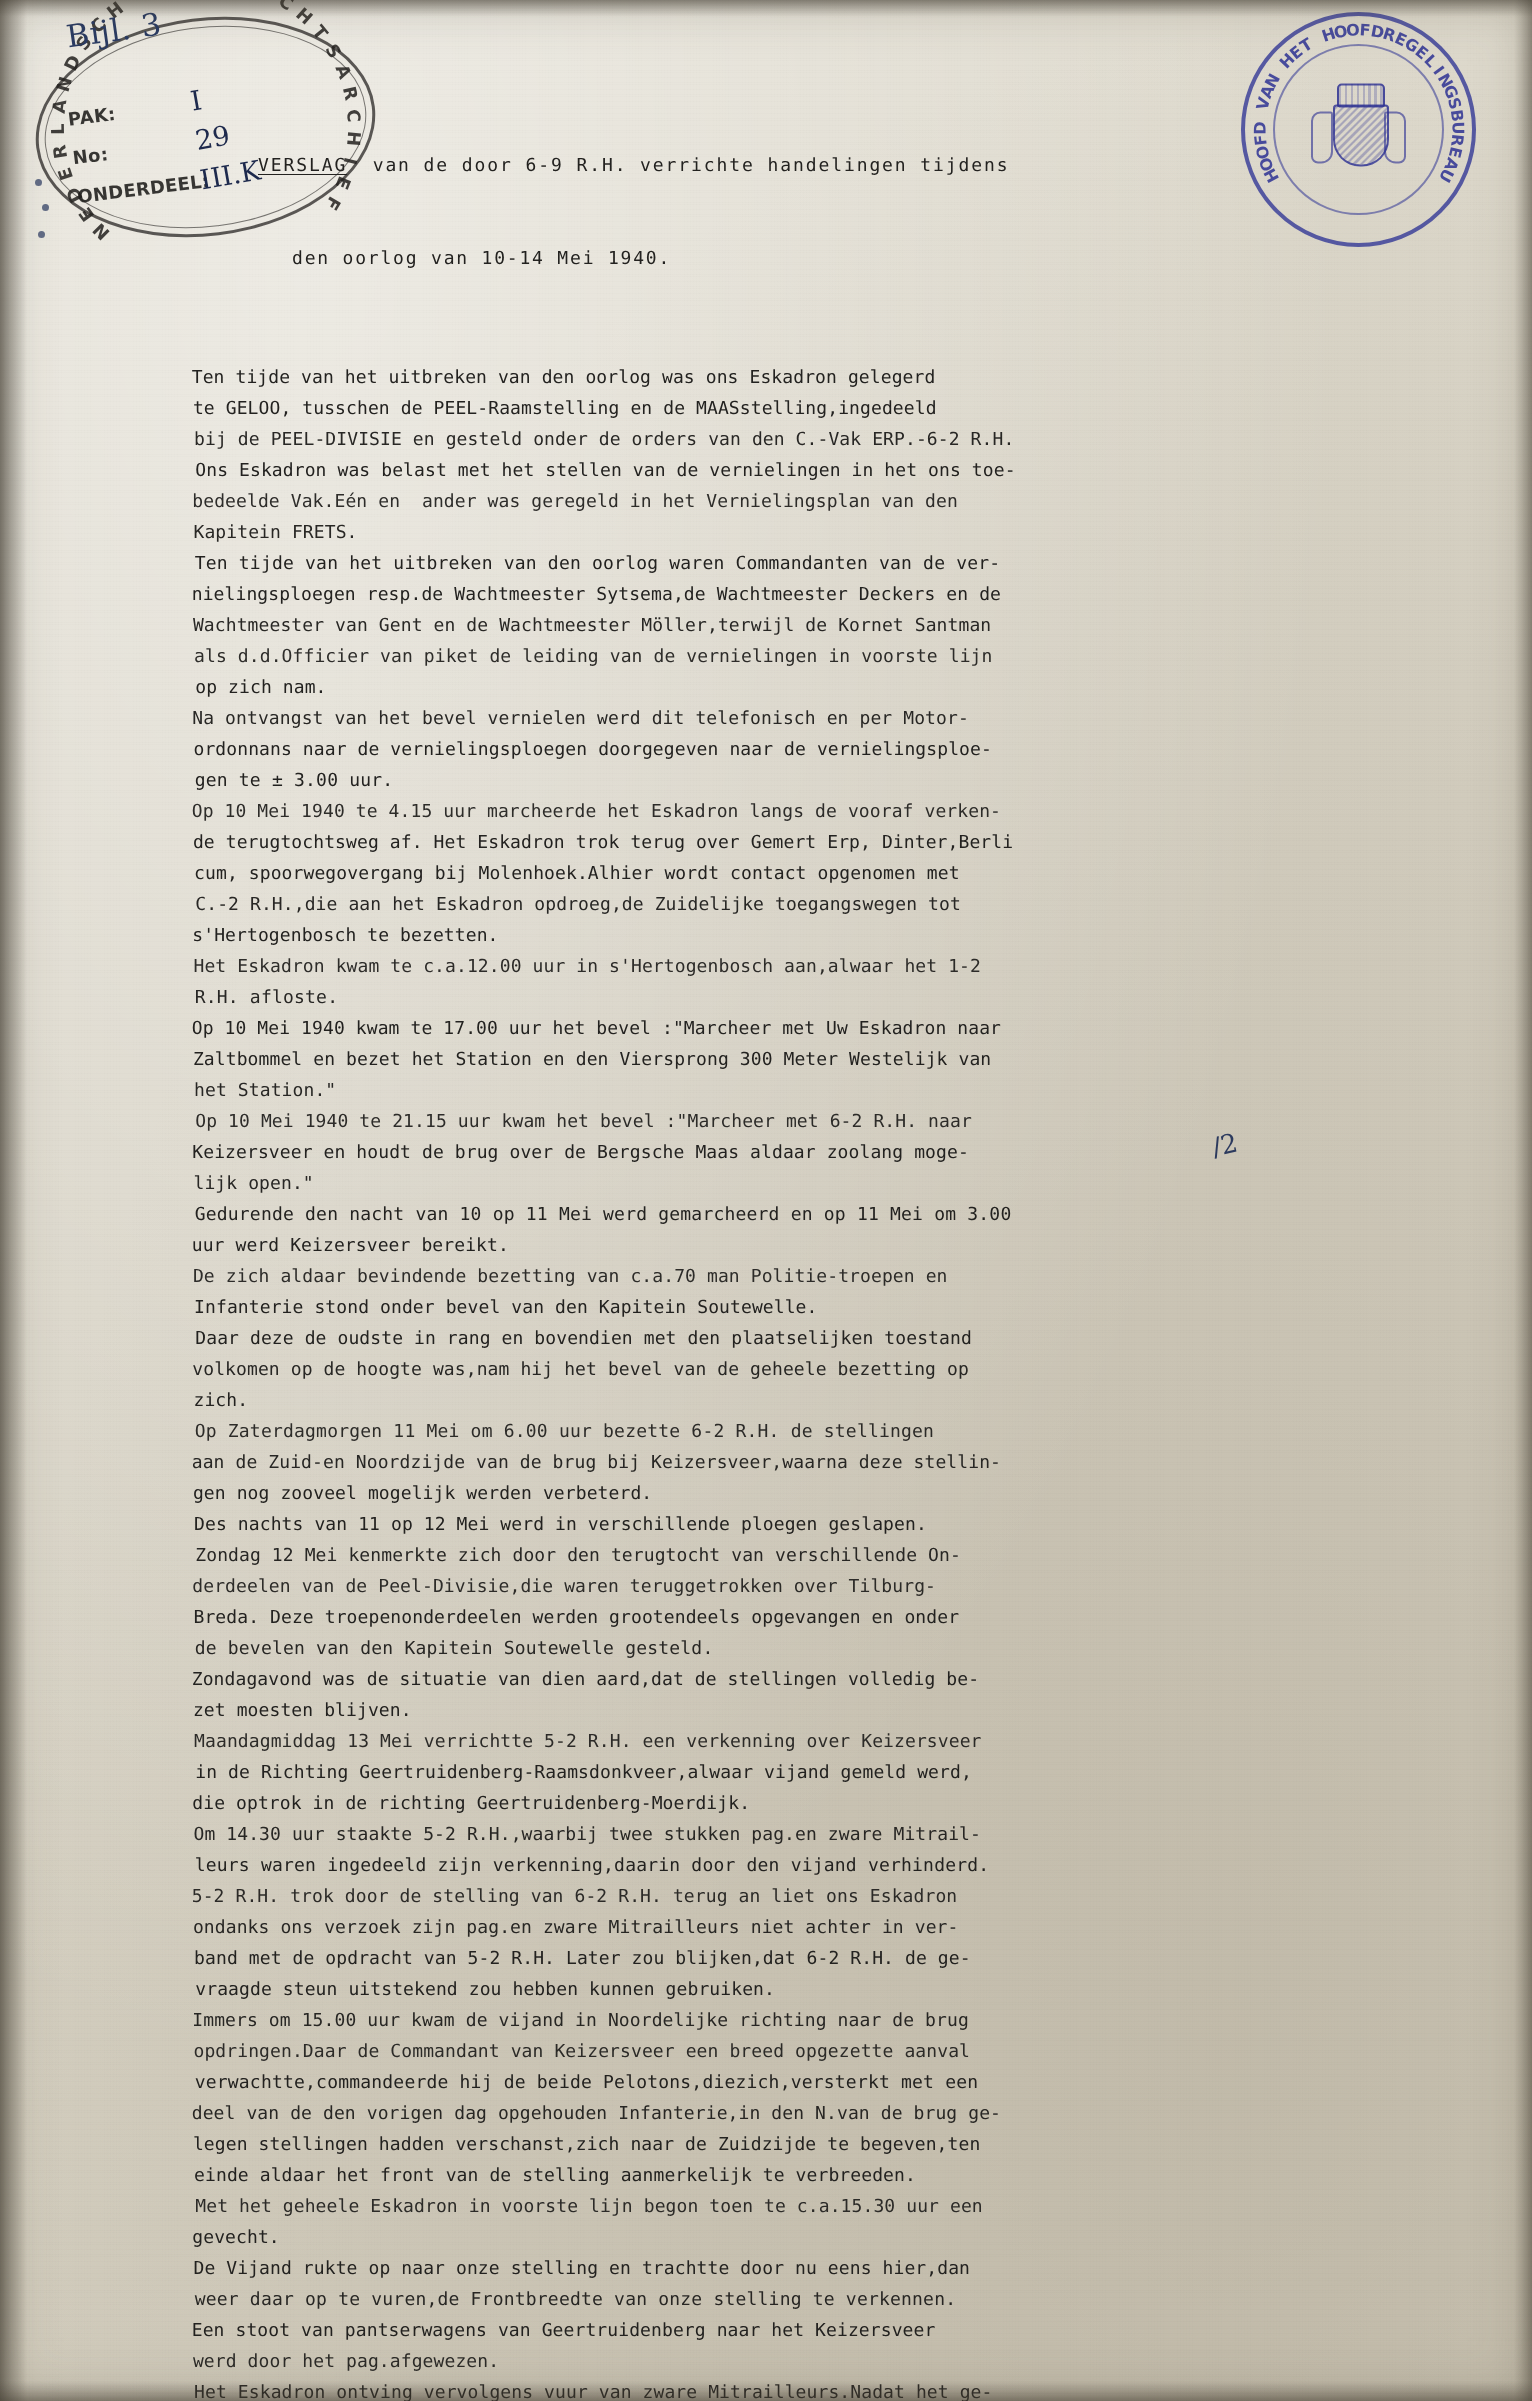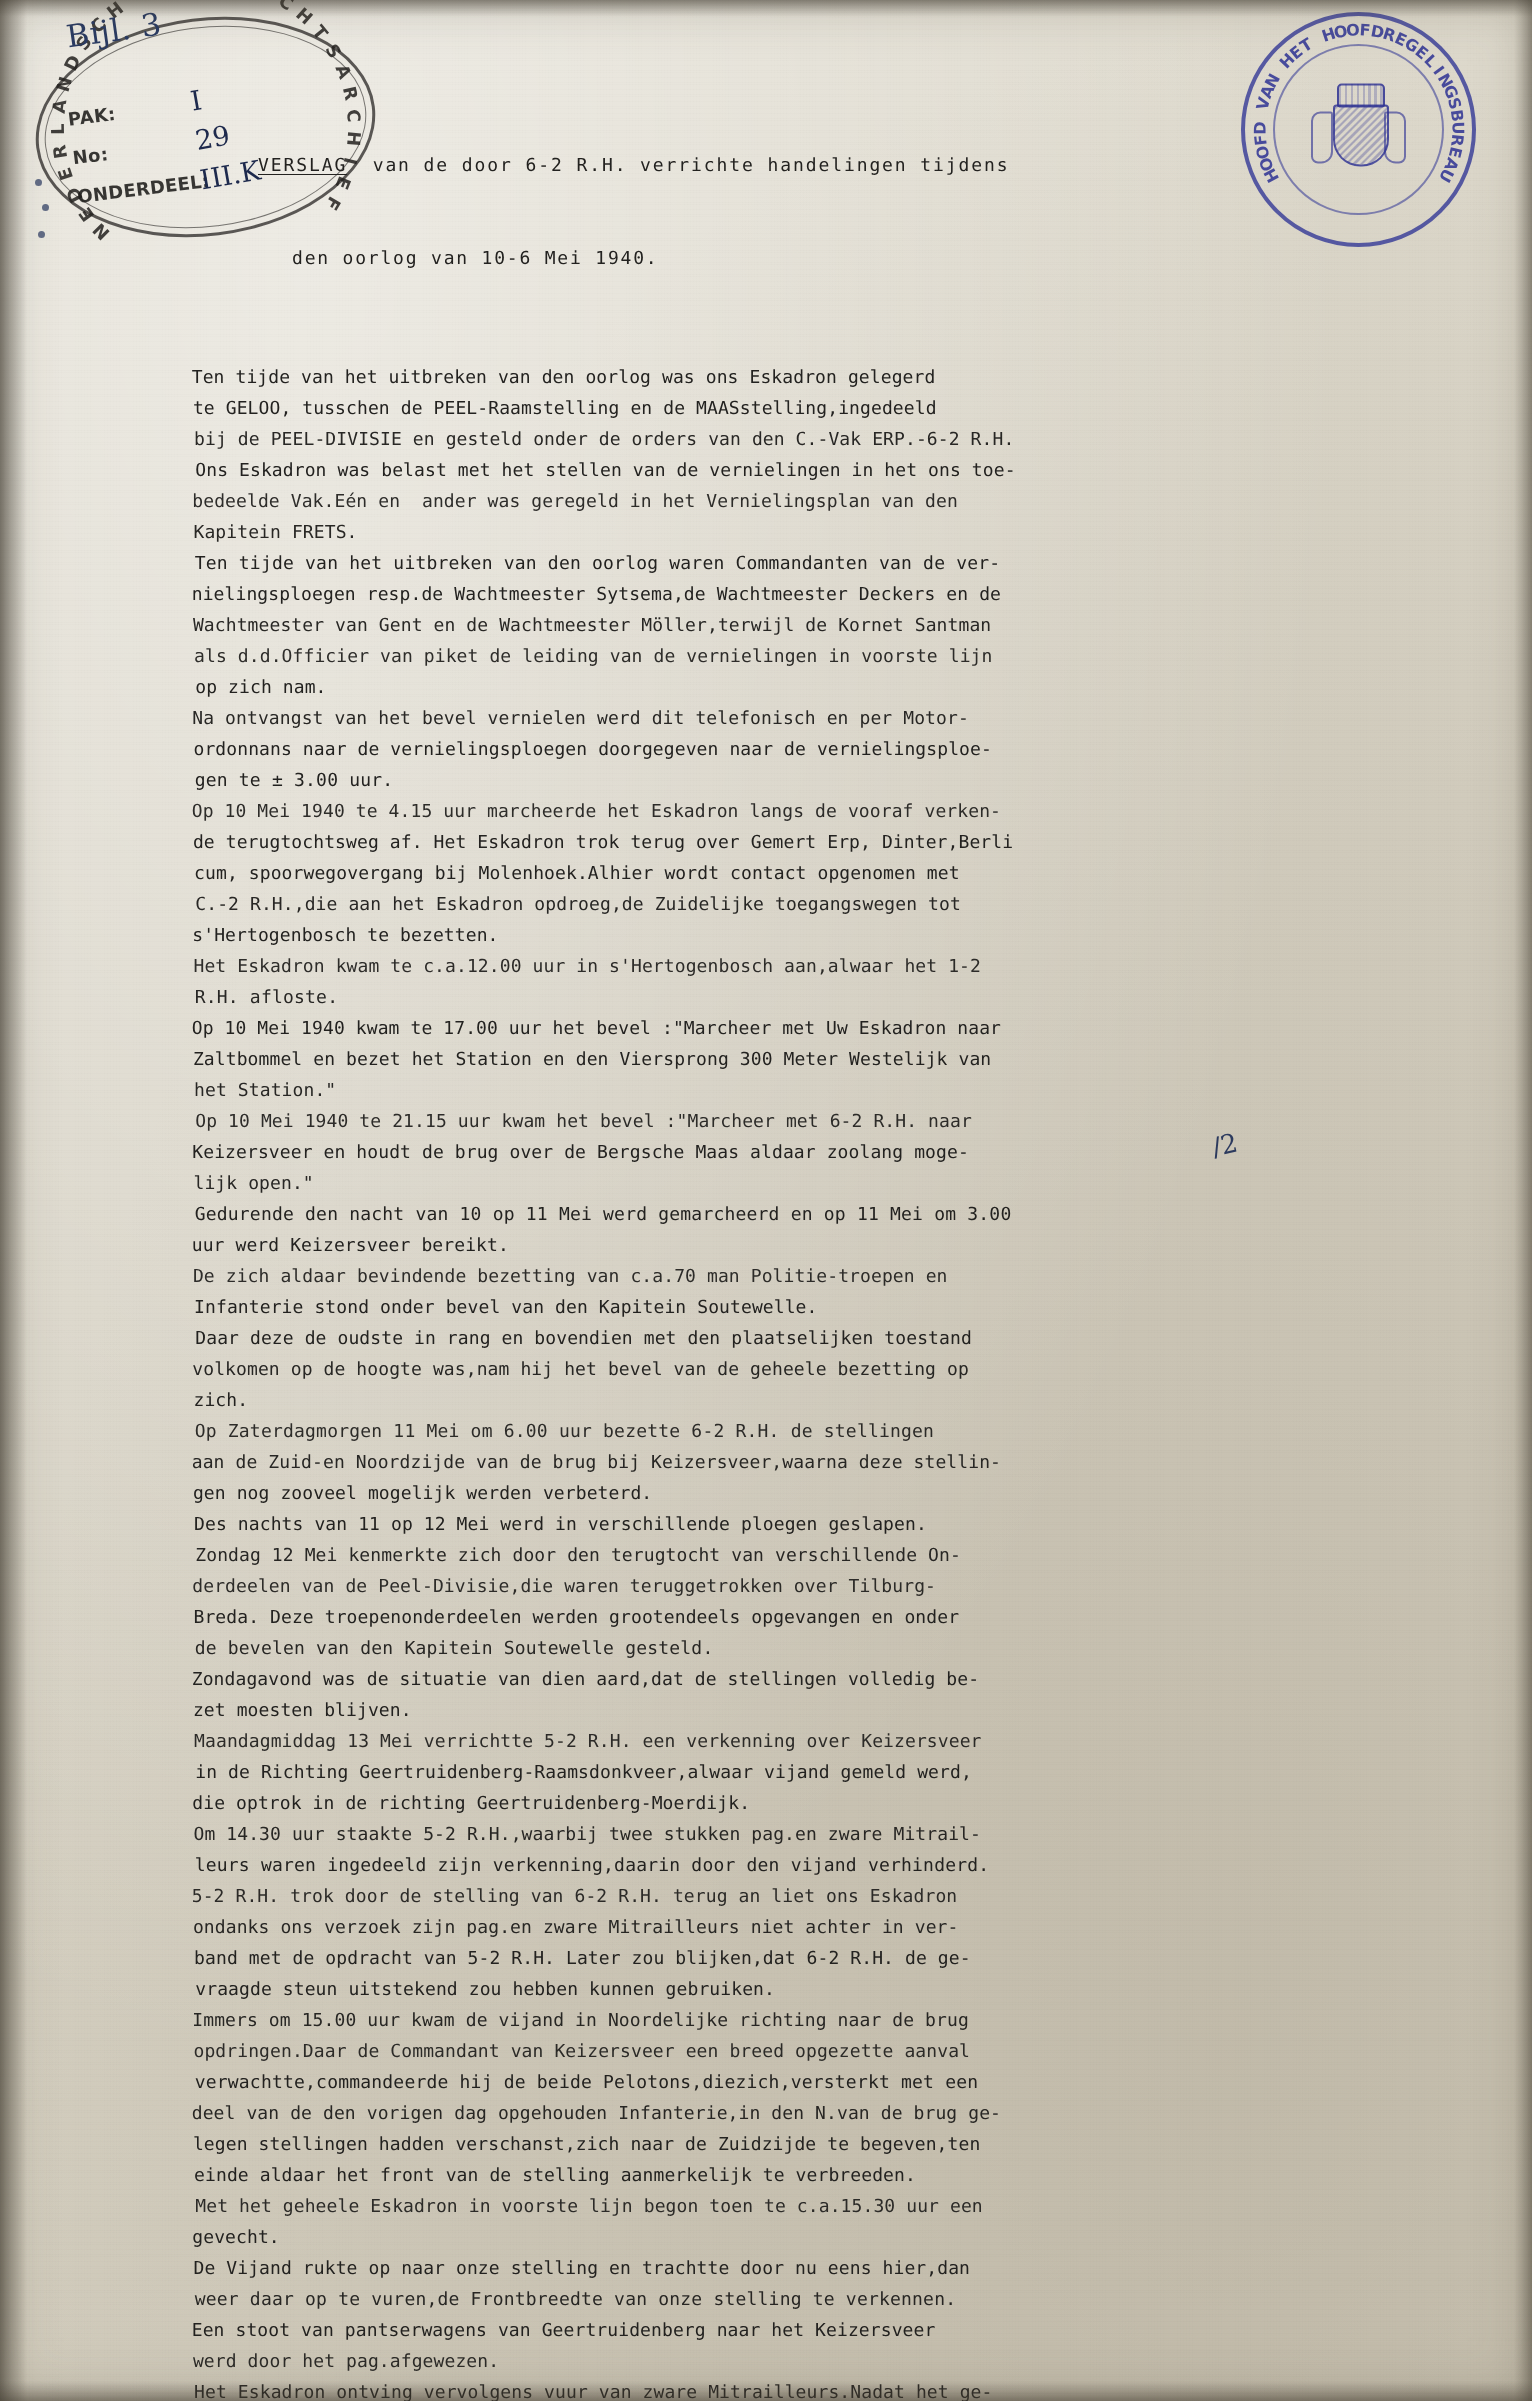--- a/index.html
+++ b/index.html
@@ -385,22 +385,22 @@
   </div>
 
   <div id="hand-note">Bijl. 3</div>
   <div id="hand-marks">
     <div class="m" style="left:1.2px;  top:2.4px;"></div>
     <div class="m" style="left:8.2px; top:27px;"></div>
     <div class="m" style="left:3.5px;  top:54px;"></div>
   </div>
 
   <div id="typescript">
-    <div class="line title-line"><span class="underline-t">VERSLAG</span><span>  van de door 6-2 R.H. verrichte handelingen tijdens</span></div>
-    <div class="line title-line2">den oorlog van 10-6 Mei 1940.</div>
+    <div class="line title-line"><span class="underline-t">VERSLAG</span><span>  van de door 6-9 R.H. verrichte handelingen tijdens</span></div>
+    <div class="line title-line2">den oorlog van 10-14 Mei 1940.</div>
     <div id="body-lines"><div class="line indent2" style="margin-left: -1.8px; margin-top: 26px;">Ten tijde van het uitbreken van den oorlog was ons Eskadron gelegerd</div><div class="line indent2" style="margin-left: -0.6px;">te GELOO, tusschen de PEEL-Raamstelling en de MAASstelling,ingedeeld</div><div class="line indent2" style="margin-left: 0.6px;">bij de PEEL-DIVISIE en gesteld onder de orders van den C.-Vak ERP.-6-2 R.H.</div><div class="line indent2" style="margin-left: 1.8px;">Ons Eskadron was belast met het stellen van de vernielingen in het ons toe-</div><div class="line indent2" style="margin-left: -1.2px;">bedeelde Vak.Eén en  ander was geregeld in het Vernielingsplan van den</div><div class="line indent2" style="margin-left: 0px;">Kapitein FRETS.</div><div class="line indent2" style="margin-left: 1.2px;">Ten tijde van het uitbreken van den oorlog waren Commandanten van de ver-</div><div class="line indent2" style="margin-left: -1.8px;">nielingsploegen resp.de Wachtmeester Sytsema,de Wachtmeester Deckers en de</div><div class="line indent2" style="margin-left: -0.6px;">Wachtmeester van Gent en de Wachtmeester Möller,terwijl de Kornet Santman</div><div class="line indent2" style="margin-left: 0.6px;">als d.d.Officier van piket de leiding van de vernielingen in voorste lijn</div><div class="line indent2" style="margin-left: 1.8px;">op zich nam.</div><div class="line indent2" style="margin-left: -1.2px;">Na ontvangst van het bevel vernielen werd dit telefonisch en per Motor-</div><div class="line indent2" style="margin-left: 0px;">ordonnans naar de vernielingsploegen doorgegeven naar de vernielingsploe-</div><div class="line indent2" style="margin-left: 1.2px;">gen te ± 3.00 uur.</div><div class="line indent2" style="margin-left: -1.8px;">Op 10 Mei 1940 te 4.15 uur marcheerde het Eskadron langs de vooraf verken-</div><div class="line indent2" style="margin-left: -0.6px;">de terugtochtsweg af. Het Eskadron trok terug over Gemert Erp, Dinter,Berli</div><div class="line indent2" style="margin-left: 0.6px;">cum, spoorwegovergang bij Molenhoek.Alhier wordt contact opgenomen met</div><div class="line indent2" style="margin-left: 1.8px;">C.-2 R.H.,die aan het Eskadron opdroeg,de Zuidelijke toegangswegen tot</div><div class="line indent2" style="margin-left: -1.2px;">s'Hertogenbosch te bezetten.</div><div class="line indent2" style="margin-left: 0px;">Het Eskadron kwam te c.a.12.00 uur in s'Hertogenbosch aan,alwaar het 1-2</div><div class="line indent2" style="margin-left: 1.2px;">R.H. afloste.</div><div class="line indent2" style="margin-left: -1.8px;">Op 10 Mei 1940 kwam te 17.00 uur het bevel :"Marcheer met Uw Eskadron naar</div><div class="line indent2" style="margin-left: -0.6px;">Zaltbommel en bezet het Station en den Viersprong 300 Meter Westelijk van</div><div class="line indent2" style="margin-left: 0.6px;">het Station."</div><div class="line indent2" style="margin-left: 1.8px;">Op 10 Mei 1940 te 21.15 uur kwam het bevel :"Marcheer met 6-2 R.H. naar</div><div class="line indent2" style="margin-left: -1.2px;">Keizersveer en houdt de brug over de Bergsche Maas aldaar zoolang moge-</div><div class="line indent2" style="margin-left: 0px;">lijk open."</div><div class="line indent2" style="margin-left: 1.2px;">Gedurende den nacht van 10 op 11 Mei werd gemarcheerd en op 11 Mei om 3.00</div><div class="line indent2" style="margin-left: -1.8px;">uur werd Keizersveer bereikt.</div><div class="line indent2" style="margin-left: -0.6px;">De zich aldaar bevindende bezetting van c.a.70 man Politie-troepen en</div><div class="line indent2" style="margin-left: 0.6px;">Infanterie stond onder bevel van den Kapitein Soutewelle.</div><div class="line indent2" style="margin-left: 1.8px;">Daar deze de oudste in rang en bovendien met den plaatselijken toestand</div><div class="line indent2" style="margin-left: -1.2px;">volkomen op de hoogte was,nam hij het bevel van de geheele bezetting op</div><div class="line indent2" style="margin-left: 0px;">zich.</div><div class="line indent2" style="margin-left: 1.2px;">Op Zaterdagmorgen 11 Mei om 6.00 uur bezette 6-2 R.H. de stellingen</div><div class="line indent2" style="margin-left: -1.8px;">aan de Zuid-en Noordzijde van de brug bij Keizersveer,waarna deze stellin-</div><div class="line indent2" style="margin-left: -0.6px;">gen nog zooveel mogelijk werden verbeterd.</div><div class="line indent2" style="margin-left: 0.6px;">Des nachts van 11 op 12 Mei werd in verschillende ploegen geslapen.</div><div class="line indent2" style="margin-left: 1.8px;">Zondag 12 Mei kenmerkte zich door den terugtocht van verschillende On-</div><div class="line indent2" style="margin-left: -1.2px;">derdeelen van de Peel-Divisie,die waren teruggetrokken over Tilburg-</div><div class="line indent2" style="margin-left: 0px;">Breda. Deze troepenonderdeelen werden grootendeels opgevangen en onder</div><div class="line indent2" style="margin-left: 1.2px;">de bevelen van den Kapitein Soutewelle gesteld.</div><div class="line indent2" style="margin-left: -1.8px;">Zondagavond was de situatie van dien aard,dat de stellingen volledig be-</div><div class="line indent2" style="margin-left: -0.6px;">zet moesten blijven.</div><div class="line indent2" style="margin-left: 0.6px;">Maandagmiddag 13 Mei verrichtte 5-2 R.H. een verkenning over Keizersveer</div><div class="line indent2" style="margin-left: 1.8px;">in de Richting Geertruidenberg-Raamsdonkveer,alwaar vijand gemeld werd,</div><div class="line indent2" style="margin-left: -1.2px;">die optrok in de richting Geertruidenberg-Moerdijk.</div><div class="line indent2" style="margin-left: 0px;">Om 14.30 uur staakte 5-2 R.H.,waarbij twee stukken pag.en zware Mitrail-</div><div class="line indent2" style="margin-left: 1.2px;">leurs waren ingedeeld zijn verkenning,daarin door den vijand verhinderd.</div><div class="line indent2" style="margin-left: -1.8px;">5-2 R.H. trok door de stelling van 6-2 R.H. terug an liet ons Eskadron</div><div class="line indent2" style="margin-left: -0.6px;">ondanks ons verzoek zijn pag.en zware Mitrailleurs niet achter in ver-</div><div class="line indent2" style="margin-left: 0.6px;">band met de opdracht van 5-2 R.H. Later zou blijken,dat 6-2 R.H. de ge-</div><div class="line indent2" style="margin-left: 1.8px;">vraagde steun uitstekend zou hebben kunnen gebruiken.</div><div class="line indent2" style="margin-left: -1.2px;">Immers om 15.00 uur kwam de vijand in Noordelijke richting naar de brug</div><div class="line indent2" style="margin-left: 0px;">opdringen.Daar de Commandant van Keizersveer een breed opgezette aanval</div><div class="line indent2" style="margin-left: 1.2px;">verwachtte,commandeerde hij de beide Pelotons,diezich,versterkt met een</div><div class="line indent2" style="margin-left: -1.8px;">deel van de den vorigen dag opgehouden Infanterie,in den N.van de brug ge-</div><div class="line indent2" style="margin-left: -0.6px;">legen stellingen hadden verschanst,zich naar de Zuidzijde te begeven,ten</div><div class="line indent2" style="margin-left: 0.6px;">einde aldaar het front van de stelling aanmerkelijk te verbreeden.</div><div class="line indent2" style="margin-left: 1.8px;">Met het geheele Eskadron in voorste lijn begon toen te c.a.15.30 uur een</div><div class="line indent2" style="margin-left: -1.2px;">gevecht.</div><div class="line indent2" style="margin-left: 0px;">De Vijand rukte op naar onze stelling en trachtte door nu eens hier,dan</div><div class="line indent2" style="margin-left: 1.2px;">weer daar op te vuren,de Frontbreedte van onze stelling te verkennen.</div><div class="line indent2" style="margin-left: -1.8px;">Een stoot van pantserwagens van Geertruidenberg naar het Keizersveer</div><div class="line indent2" style="margin-left: -0.6px;">werd door het pag.afgewezen.</div><div class="line indent2" style="margin-left: 0.6px;">Het Eskadron ontving vervolgens vuur van zware Mitrailleurs.Nadat het ge-</div></div>
   </div>
 
   <div class="pencil" style="left:1212px; top:1130px; font-size:26px; transform:rotate(-12deg);">/2</div>
 
   <div id="grain"></div>
   <div id="edges"></div>
   <div id="edge-left"></div>
   <div id="edge-top"></div>
   <div id="edge-bottom"></div>

